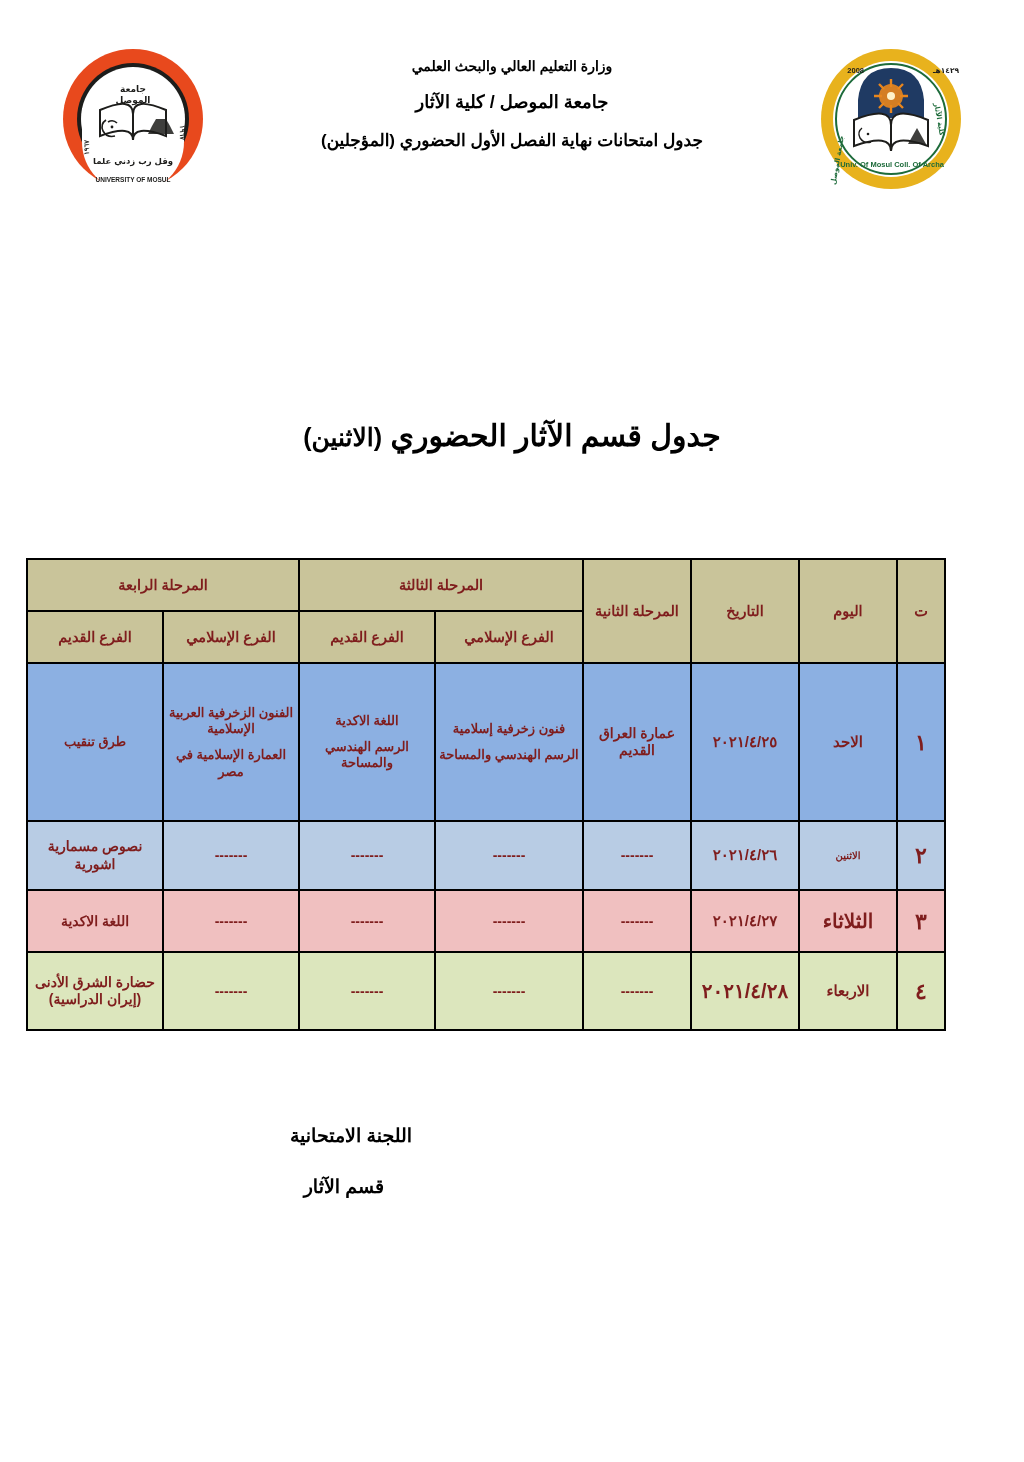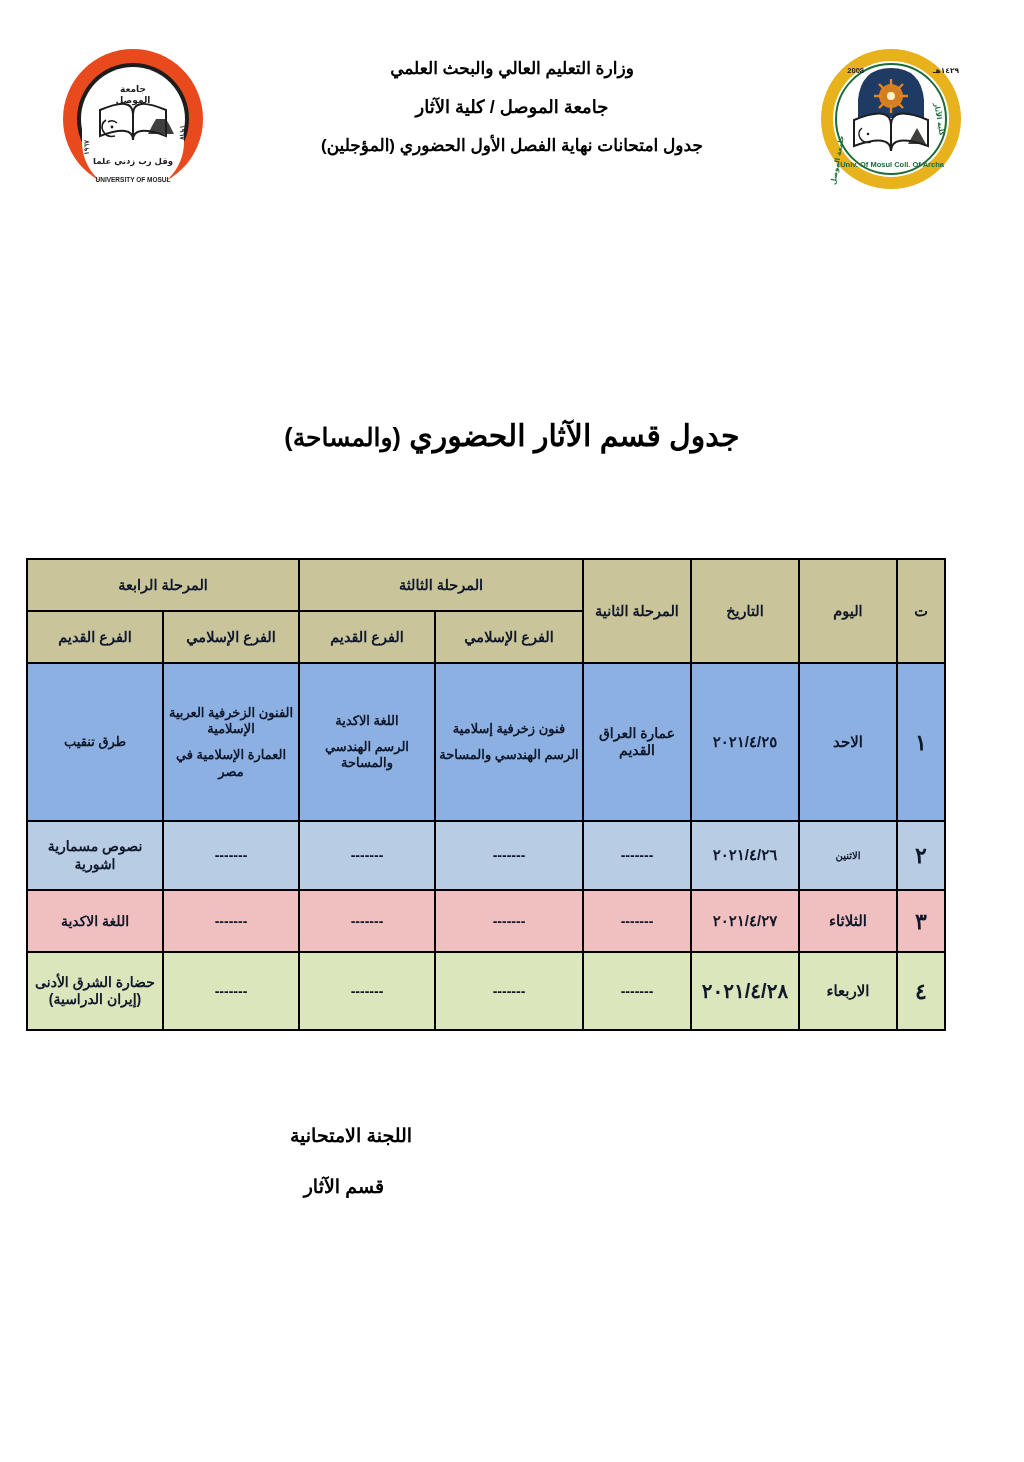--- a/index.html
+++ b/index.html
@@ -27,21 +27,21 @@
     position: absolute;
     left: 0; right: 0;
     top: 58px;
     text-align: center;
     direction: rtl;
   }
   .header-text div {
     font-weight: bold;
     color: #000;
   }
-  .hl1 { font-size: 17px; margin-bottom: 17px; }
+  .hl1 { font-size: 14px; margin-bottom: 17px; }
   .hl2 { font-size: 18px; margin-bottom: 17px; }
   .hl3 { font-size: 17px; margin-bottom: 15px; }
   .hl4 { font-size: 14px; }
 
   
   .logo-left {
     position: absolute;
     left: 62px; top: 48px;
     width: 142px; height: 142px;
   }
@@ -77,21 +77,21 @@
     border-collapse: collapse;
     width: 868px;
     direction: rtl;
     table-layout: fixed;
   }
   table.sched td, table.sched th {
     border: 2px solid #000;
     text-align: center;
     vertical-align: middle;
     font-weight: bold;
-    color: #0f172a;
+    color: #7f1d1d;
     padding: 16px 3px;
     line-height: 1.25;
   }
   .hdr { background: #c9c49a; font-size: 14.5px; height: 30px; }
   col.c-t    { width: 48px; }
   col.c-day  { width: 98px; }
   col.c-date { width: 108px; }
   col.c-s2   { width: 108px; }
   col.c-s3i  { width: 148px; }
   col.c-s3o  { width: 136px; }
@@ -104,21 +104,21 @@
   .row1 td.date { font-size: 15px; }
   .row1 td.s2 { font-size: 14px; }
 
   .row2 td { background: #b8cce4; height: 62px; font-size: 14px; }
   .row2 td.num { font-size: 22px; }
   .row2 td.day { font-size: 10px; }
   .row2 td.date { font-size: 15px; }
 
   .row3 td { background: #f0c0c0; height: 62px; font-size: 14px; }
   .row3 td.num { font-size: 22px; }
-  .row3 td.day { font-size: 15px; margin-left: 27px; }
+  .row3 td.day { font-size: 20px; margin-left: 27px; }
   .row3 td.date { font-size: 15px; }
 
   .row4 td { background: #dce6bd; height: 78px; font-size: 14px; }
   .row4 td.num { font-size: 22px; }
   .row4 td.day { font-size: 15px; }
   .row4 td.date { font-size: 20px; }
 
   .cellline { display: block; }
   .spacer { display: block; height: 10px; }
 
@@ -214,21 +214,21 @@
 
     <div class="header-text">
       <div class="hl1">وزارة التعليم العالي والبحث العلمي</div>
       <div class="hl2">جامعة الموصل / كلية الآثار</div>
       <div class="hl3">جدول امتحانات نهاية الفصل الأول الحضوري (المؤجلين)</div>
     </div>
   </div>
 
   <div class="main-title">
     <span>جدول قسم الآثار الحضوري</span>
-    <span class="small">(والمساحة)</span>
+    <span class="small">(الاثنين)</span>
   </div>
 
   <div class="table-wrap">
     <table class="sched">
       <colgroup>
         <col class="c-t">
         <col class="c-day">
         <col class="c-date">
         <col class="c-s2">
         <col class="c-s3i">

